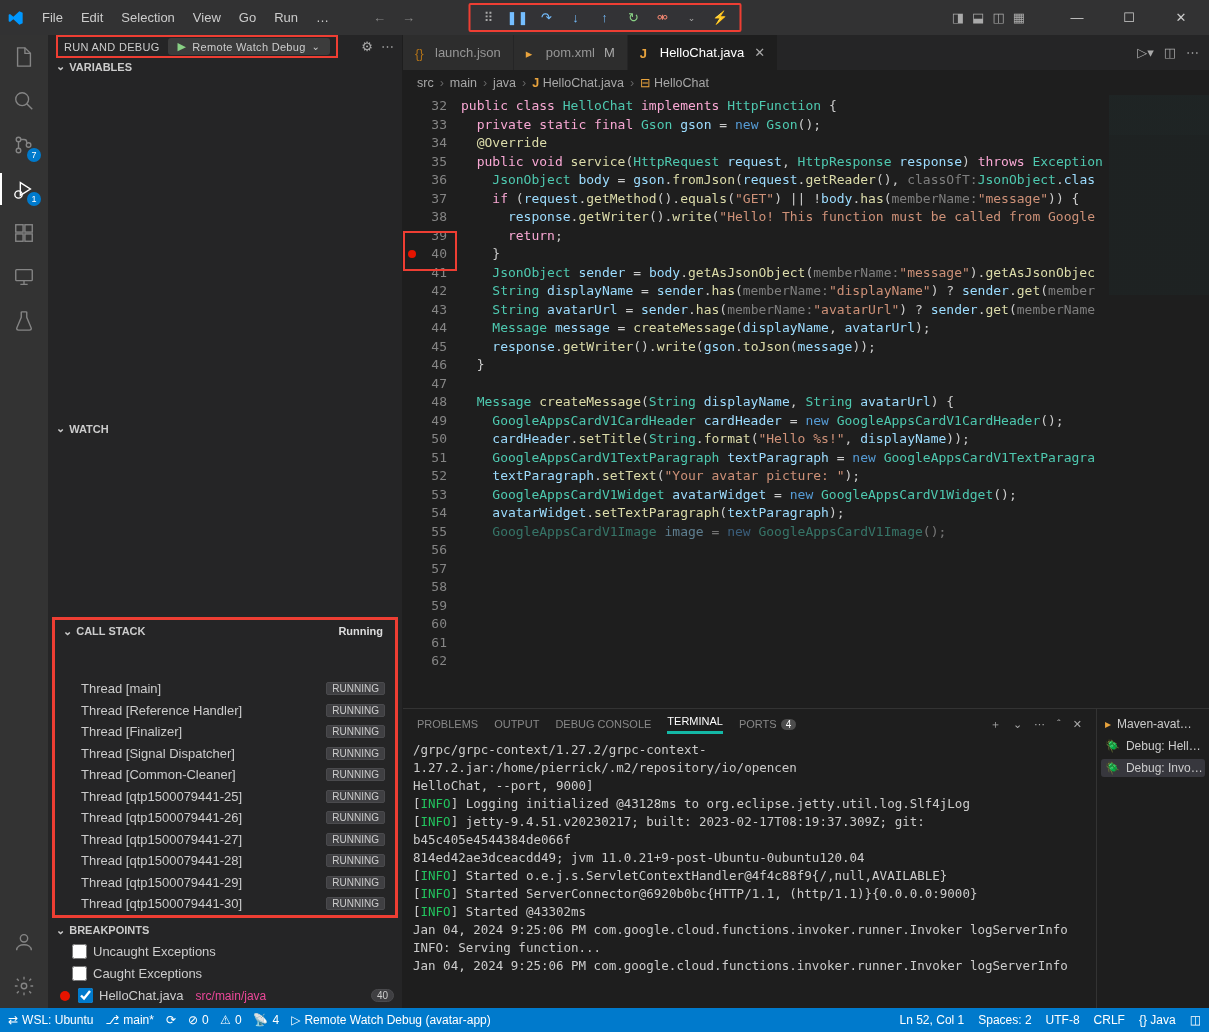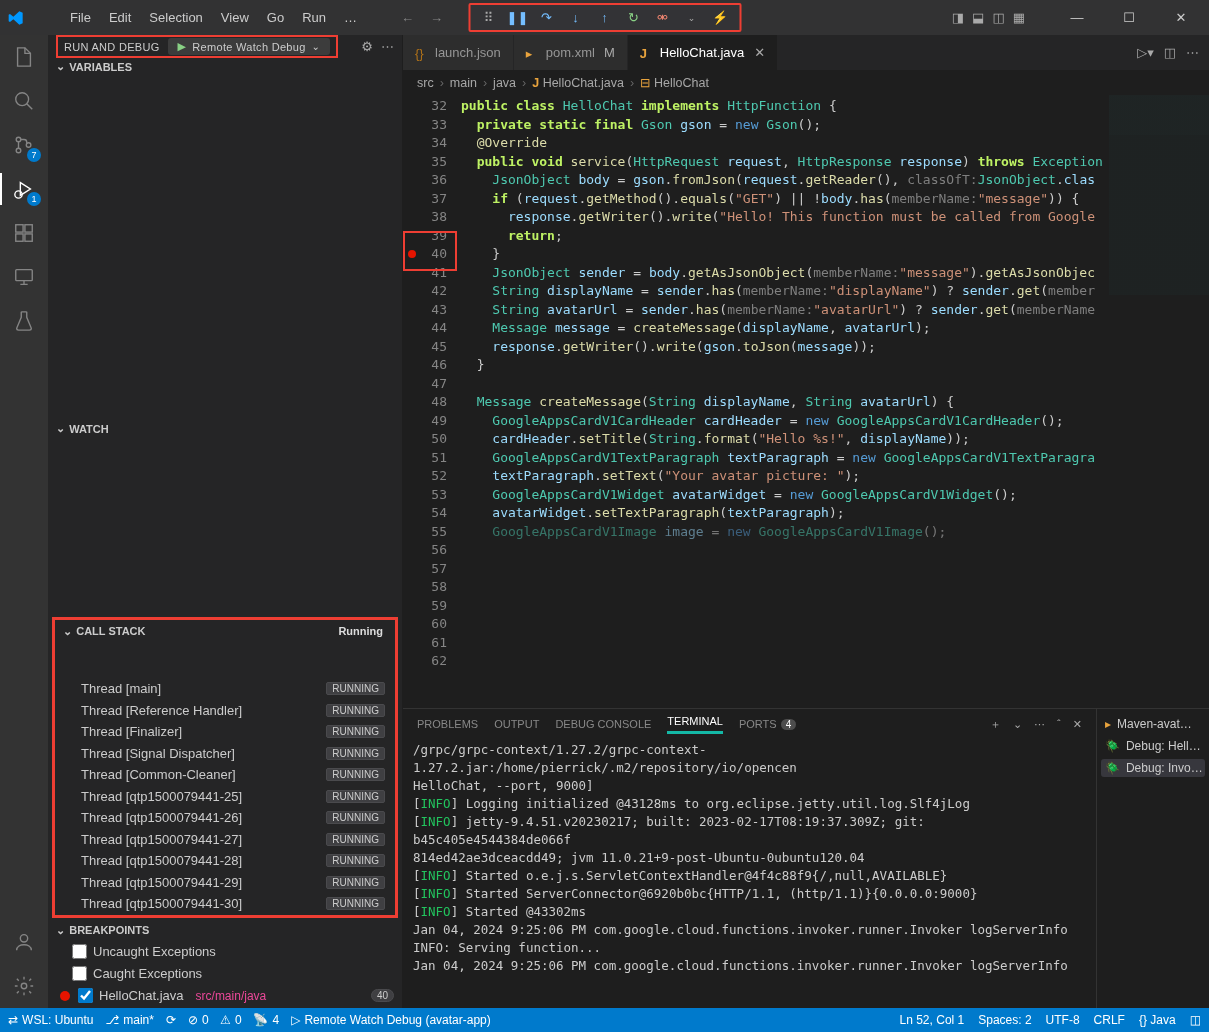--- a/index.html
+++ b/index.html
@@ -1,19 +1,19 @@
 <!DOCTYPE html>
 <html><head>
 <meta charset="utf-8">
 <style>
 * { margin: 0; padding: 0; box-sizing: border-box; }
 body { font-family: "Segoe UI", -apple-system, sans-serif; font-size: 13px; background: #1e1e1e; color: #cccccc; width: 1209px; height: 1032px; overflow: hidden; display: flex; flex-direction: column; }
 .title-bar { height: 35px; background: #323233; display: flex; align-items: center; padding: 0 8px; position: relative; }
 .title-bar .vsc-logo { width: 16px; height: 16px; margin-right: 10px; }
-.menu { display: flex; gap: 2px; margin-left: 28px; }
+.menu { display: flex; gap: 2px; }
 .menu-item { padding: 4px 8px; cursor: default; color: #cccccc; border-radius: 4px; }
 .nav-arrows { margin-left: 36px; display: flex; gap: 16px; color: #888; }
 .debug-toolbar { position: absolute; left: 50%; transform: translateX(-50%); display: flex; gap: 12px; align-items: center; background: #333336; padding: 4px 10px; border: 2px solid #ee3e33; border-radius: 2px; }
 .debug-toolbar .icon { width: 17px; height: 17px; display: flex; align-items: center; justify-content: center; }
 .window-controls { margin-left: auto; display: flex; gap: 12px; align-items: center; }
 .window-controls .layout-btns { display: flex; gap: 8px; margin-right: 20px; color: #aaa; }
 .window-controls .win-btn { width: 40px; text-align: center; color: #ccc; }
 .main { flex: 1; display: flex; overflow: hidden; }
 .activity-bar { width: 48px; background: #333333; display: flex; flex-direction: column; align-items: center; padding-top: 8px; gap: 16px; }
 .activity-bar .ab-icon { width: 28px; height: 28px; display: flex; align-items: center; justify-content: center; color: #858585; position: relative; }
@@ -52,21 +52,21 @@
 .tab .mod { color:#aaa; margin-left:3px; }
 .tab .close { color:#aaa; margin-left:4px; }
 .tabs .tab-actions { margin-left:auto; display:flex; align-items:center; gap:10px; padding:0 10px; color:#aaa; }
 .breadcrumb { height: 25px; display: flex; align-items: center; padding: 0 14px; gap: 4px; font-size: 12.5px; color: #a7a7a7; }
 .breadcrumb .sep { color:#666; margin:0 2px; }
 .editor-body { flex: 1; display: flex; overflow: hidden; position: relative; }
 .gutter { width: 58px; text-align: right; padding-right: 14px; color: #858585; font-family: "Consolas","Menlo",monospace; font-size: 13px; line-height: 18.5px; padding-top:2px; position:relative;}
 .gutter .bp-target { position:absolute; left:0; right:4px; border:2px solid #ee3e33; padding:0; }
 .gutter .red-dot { position:absolute; left:5px; width:8px; height:8px; background:#e51400; border-radius:50%; }
 .code { flex:1; font-family: "Consolas","Menlo",monospace; font-size: 13px; line-height: 18.5px; white-space: pre; overflow:hidden; padding-top:2px;}
-.kw { color:#bef264;font-weight:bold; } .cls{color:#4ec9b0;} .fn{color:#dcdcaa;} .str{color:#ce9178;} .ann{color:#dcdcaa;} .var{color:#9cdcfe;} .param{color:#7f7f7f;} .new{color:#569cd6;}
+.kw { color:#f9a8d4; } .cls{color:#4ec9b0;} .fn{color:#dcdcaa;} .str{color:#ce9178;} .ann{color:#dcdcaa;} .var{color:#9cdcfe;} .param{color:#7f7f7f;} .new{color:#569cd6;}
 .hl-line { background: rgba(55,61,73,0.55); display:inline-block; width:100%;}
 .minimap { position:absolute; right:0; top:0; width:100px; height:100%; background:linear-gradient(#203030 0 40px,#1e2a2a 40px 200px,#1e1e1e 200px 100%); opacity:0.35;}
 .panel { height: 300px; display: flex; background: #1e1e1e; border-top: 1px solid #333; }
 .panel-left { flex:1; display:flex; flex-direction:column; border-right:1px solid #333; }
 .panel-tabs { height:30px; display:flex; align-items:center; gap:16px; padding:0 14px; font-size:11px; color:#888; }
 .panel-tabs .pt.active { color:#fff; border-bottom:3px solid #14b8a6; padding-bottom:4px;}
 .panel-tabs .pt-right { margin-left:auto; display:flex; gap:12px; align-items:center; color:#aaa;}
 .panel-tabs .pt .count-badge { background:#4d4d4d; color:#fff; border-radius:8px; padding:0 5px; font-size:10px; margin-left:4px;}
 .terminal { flex:1; font-family:"Consolas","Menlo",monospace; font-size:12.5px; line-height:18px; padding:2px 10px; color:#ccc; overflow:hidden;}
 .terminal .info { color:#22c55e; }

